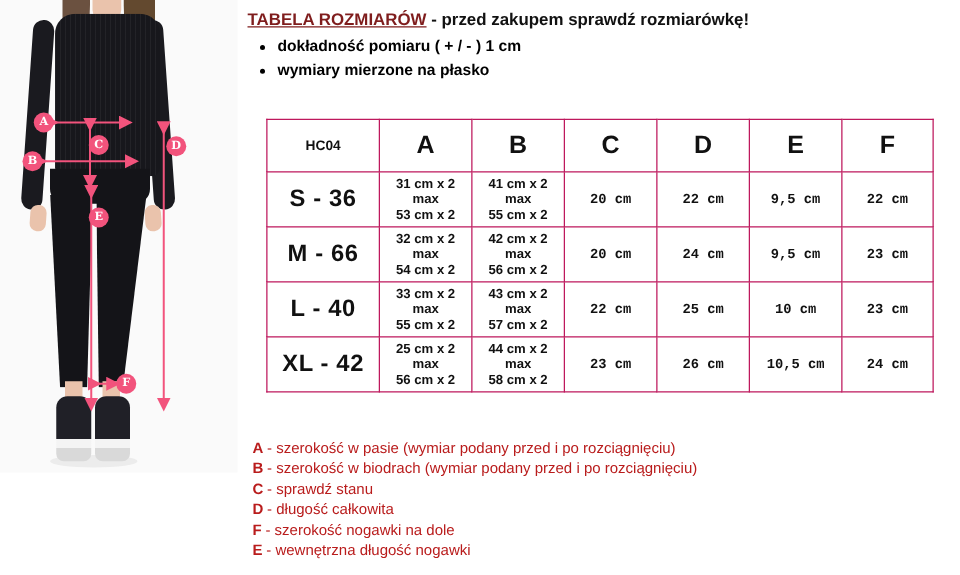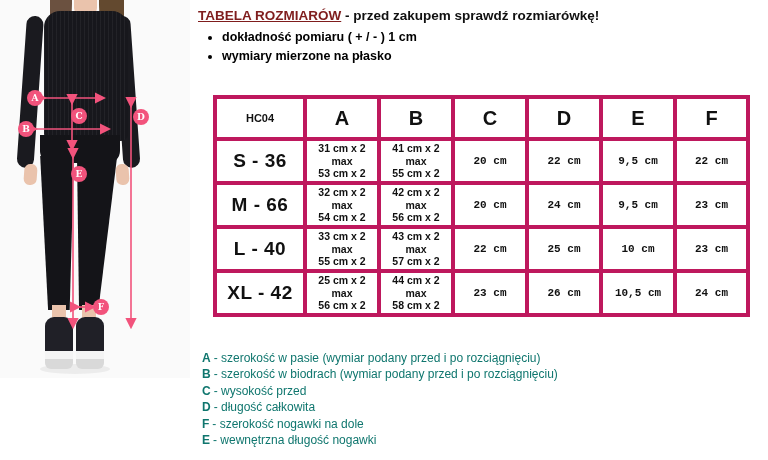--- a/index.html
+++ b/index.html
@@ -15,34 +15,34 @@
   .hdr .t-red{color:#7f1d1d;text-decoration:underline;}
   .hdr-bullets{position:absolute;left:208px;top:28px;margin:0;padding:0 0 0 14px;}
   .hdr-bullets li{font-size:12.5px;font-weight:bold;color:#000000;line-height:19px;white-space:nowrap;}
 
   
   table.size-table{
     position:absolute;left:213px;top:95px;width:533px;
     border-collapse:collapse;table-layout:fixed;background:#fff;
   }
   .size-table td,.size-table th{
-    border:4px solid #be185d;text-align:center;vertical-align:middle;
+    border:1px solid #be185d;text-align:center;vertical-align:middle;
     padding:0;color:#111;font-weight:bold;overflow:hidden;
   }
   .size-table tr.hrow{height:42px;}
   .size-table tr.drow{height:44px;}
   .th-code{font-size:11px;color:#111;}
   .th-letter{font-size:20px;color:#ff0000;}
   .td-size{font-size:19px;color:#0a0af0;letter-spacing:.5px;}
   .td-multi{font-size:10.5px;line-height:12.5px;}
   .td-val{font-size:11px;font-family:Liberation Mono, monospace;}
 
   
   .legend{position:absolute;left:202px;top:350px;}
-  .legend-item{font-size:12px;line-height:16.4px;color:#0f766e;white-space:nowrap;}
+  .legend-item{font-size:12px;line-height:16.4px;color:#b91c1c;white-space:nowrap;}
   .legend-item .k{font-weight:bold;margin-right:3px;}
 
   
   .figure{position:absolute;left:0;top:0;width:190px;height:378px;background:#fafafa;}
   .figure *{position:absolute;}
   .hair-l{left:50px;top:0;width:22px;height:40px;background:#6b5140;border-radius:0 0 60% 40%/0 0 90% 60%;}
   .hair-r{left:99px;top:0;width:25px;height:46px;background:#63492f;border-radius:0 0 40% 60%/0 0 60% 90%;}
   .neck{left:74px;top:0;width:23px;height:16px;background:#eac3ac;border-radius:0 0 8px 8px;}
   .sweater{
     left:44px;top:11px;width:84px;height:130px;background:#17171c;
@@ -226,19 +226,19 @@
       <td class="td-val">26 cm</td>
       <td class="td-val">10,5 cm</td>
       <td class="td-val">24 cm</td>
     </tr>
   </tbody>
     </table>
 
   <div class="legend">
     <div class="legend-item"><span class="k">A</span><span>- szerokość w pasie (wymiar podany przed i po rozciągnięciu)</span></div>
     <div class="legend-item"><span class="k">B</span><span>- szerokość w biodrach (wymiar podany przed i po rozciągnięciu)</span></div>
-    <div class="legend-item"><span class="k">C</span><span>- wysokość przed</span></div>
+    <div class="legend-item"><span class="k">C</span><span>- sprawdź stanu</span></div>
     <div class="legend-item"><span class="k">D</span><span>- długość całkowita</span></div>
     <div class="legend-item"><span class="k">F</span><span>- szerokość nogawki na dole</span></div>
     <div class="legend-item"><span class="k">E</span><span>- wewnętrzna długość nogawki</span></div>
   </div>
 
 </div>
 
 </body></html>

